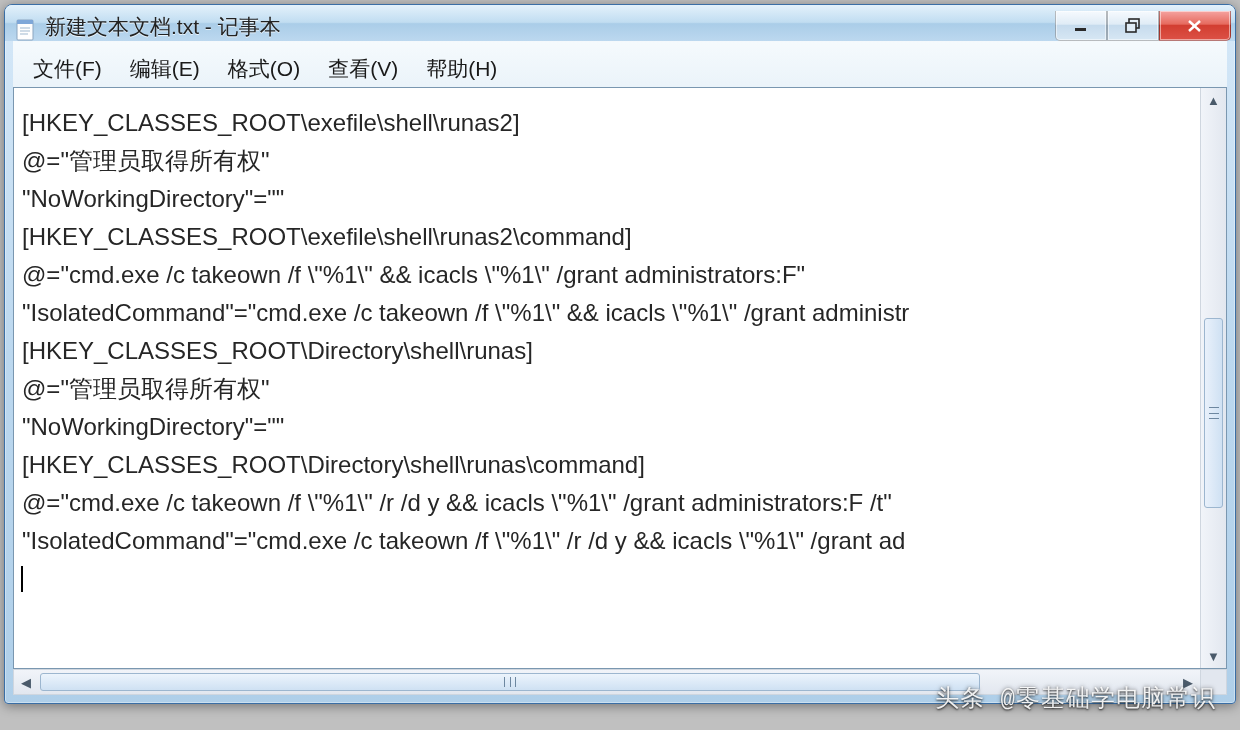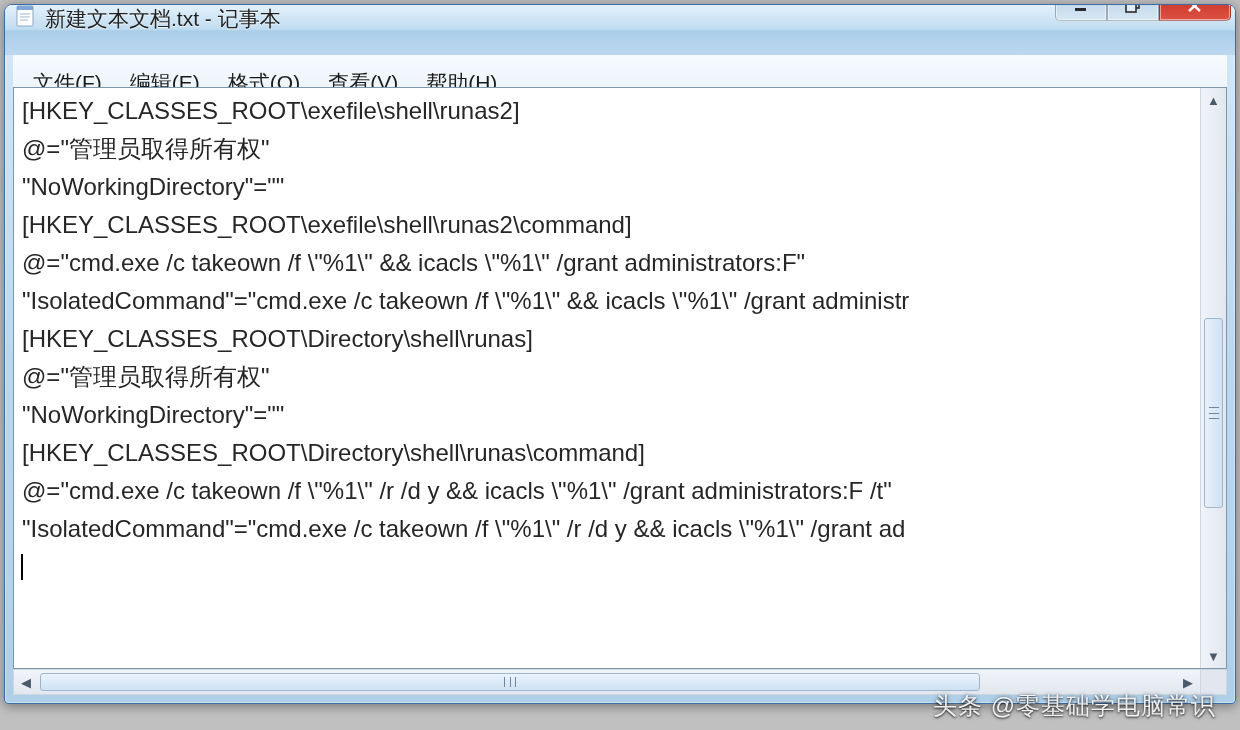--- a/index.html
+++ b/index.html
@@ -17,24 +17,24 @@
       left: 4px;
       width: 1232px;
       height: 700px;
       background: linear-gradient(to bottom, #d5e8f8 0%, #bcd8ef 50%, #afcfe9 100%);
       border: 1px solid #3a6ea5;
       border-radius: 8px 8px 4px 4px;
       box-shadow: 0 2px 12px rgba(0,0,0,0.4), inset 0 0 0 1px rgba(255,255,255,0.35);
       overflow: hidden;
     }
     .titlebar {
-      height: 50px;
+      height: 36px;
       background: linear-gradient(to bottom, #e3f1fb 0%, #c1ddf1 48%, #aacde8 52%, #bcd8ef 100%);
       display: flex;
-      align-items: flex-start;
+      align-items: flex-end;
       padding-left: 10px;
       position: relative;
     }
     .app-icon {
       width: 22px;
       height: 22px;
       margin-right: 8px;
       display: flex;
       align-items: center;
       justify-content: center;
@@ -98,21 +98,21 @@
       border: 1px solid #7a97b0;
       box-shadow: inset 1px 1px 0 #fff;
       overflow: hidden;
     }
     .editor {
       position: absolute;
       left: 0;
       right: 26px;
       top: 0;
       bottom: 0;
-      padding: 4px 2px 0 8px;
+      padding: 16px 2px 0 8px;
       font-family: "Segoe UI", "Microsoft YaHei", sans-serif;
       font-size: 24px;
       line-height: 38px;
       color: #262626;
       white-space: pre;
       overflow: hidden;
     }
     .caret {
       display: inline-block;
       width: 1.5px;
@@ -193,26 +193,27 @@
       right: 0;
       bottom: 0;
       width: 26px;
       height: 24px;
       background: #e2e7ef;
       border-left: 1px solid #cfd6df;
     }
     .watermark {
       position: absolute;
       right: 24px;
-      bottom: 8px;
+      bottom: 16px;
       font-size: 24px;
       color: rgba(255,255,255,0.9);
       text-shadow: 0 1px 2px rgba(0,0,0,0.7), 0 0 4px rgba(0,0,0,0.5);
       pointer-events: none;
       letter-spacing: 1px;
+      font-family: Liberation Mono, monospace;
     }
   </style>
 </head>
 <body>
 
 <div class="window">
 
   <div class="titlebar">
     <span class="app-icon">
       <svg viewBox="0 0 20 24">

